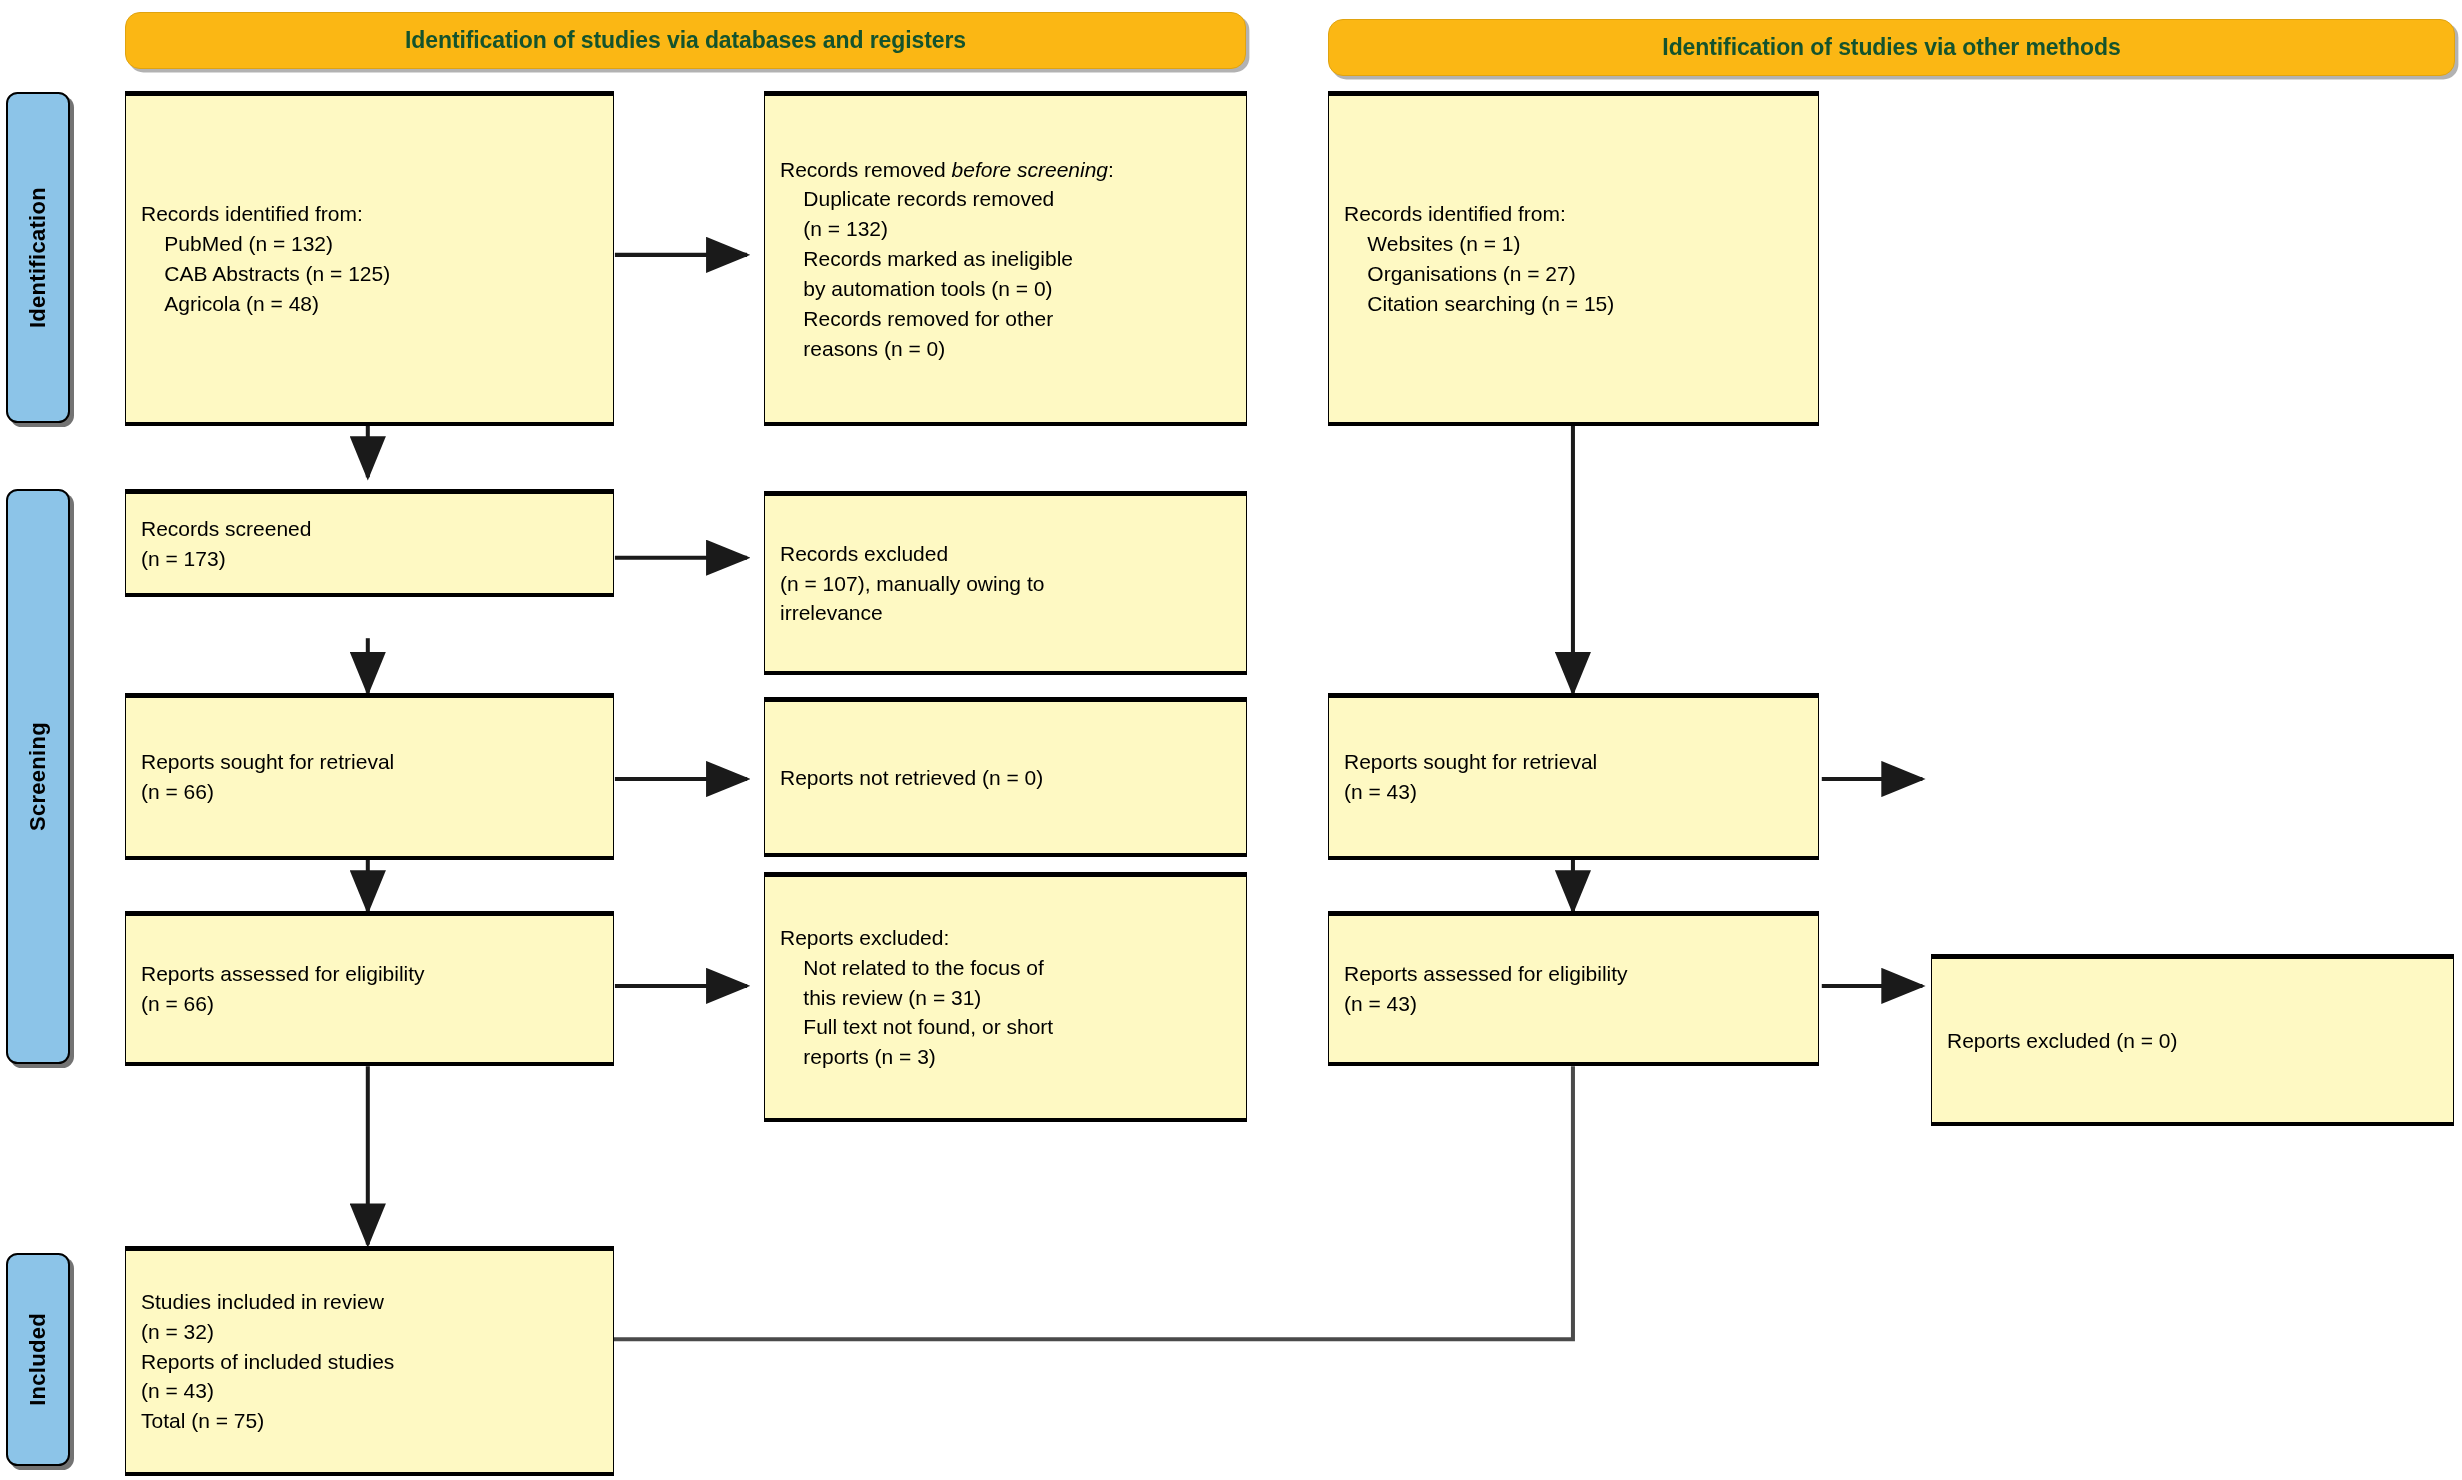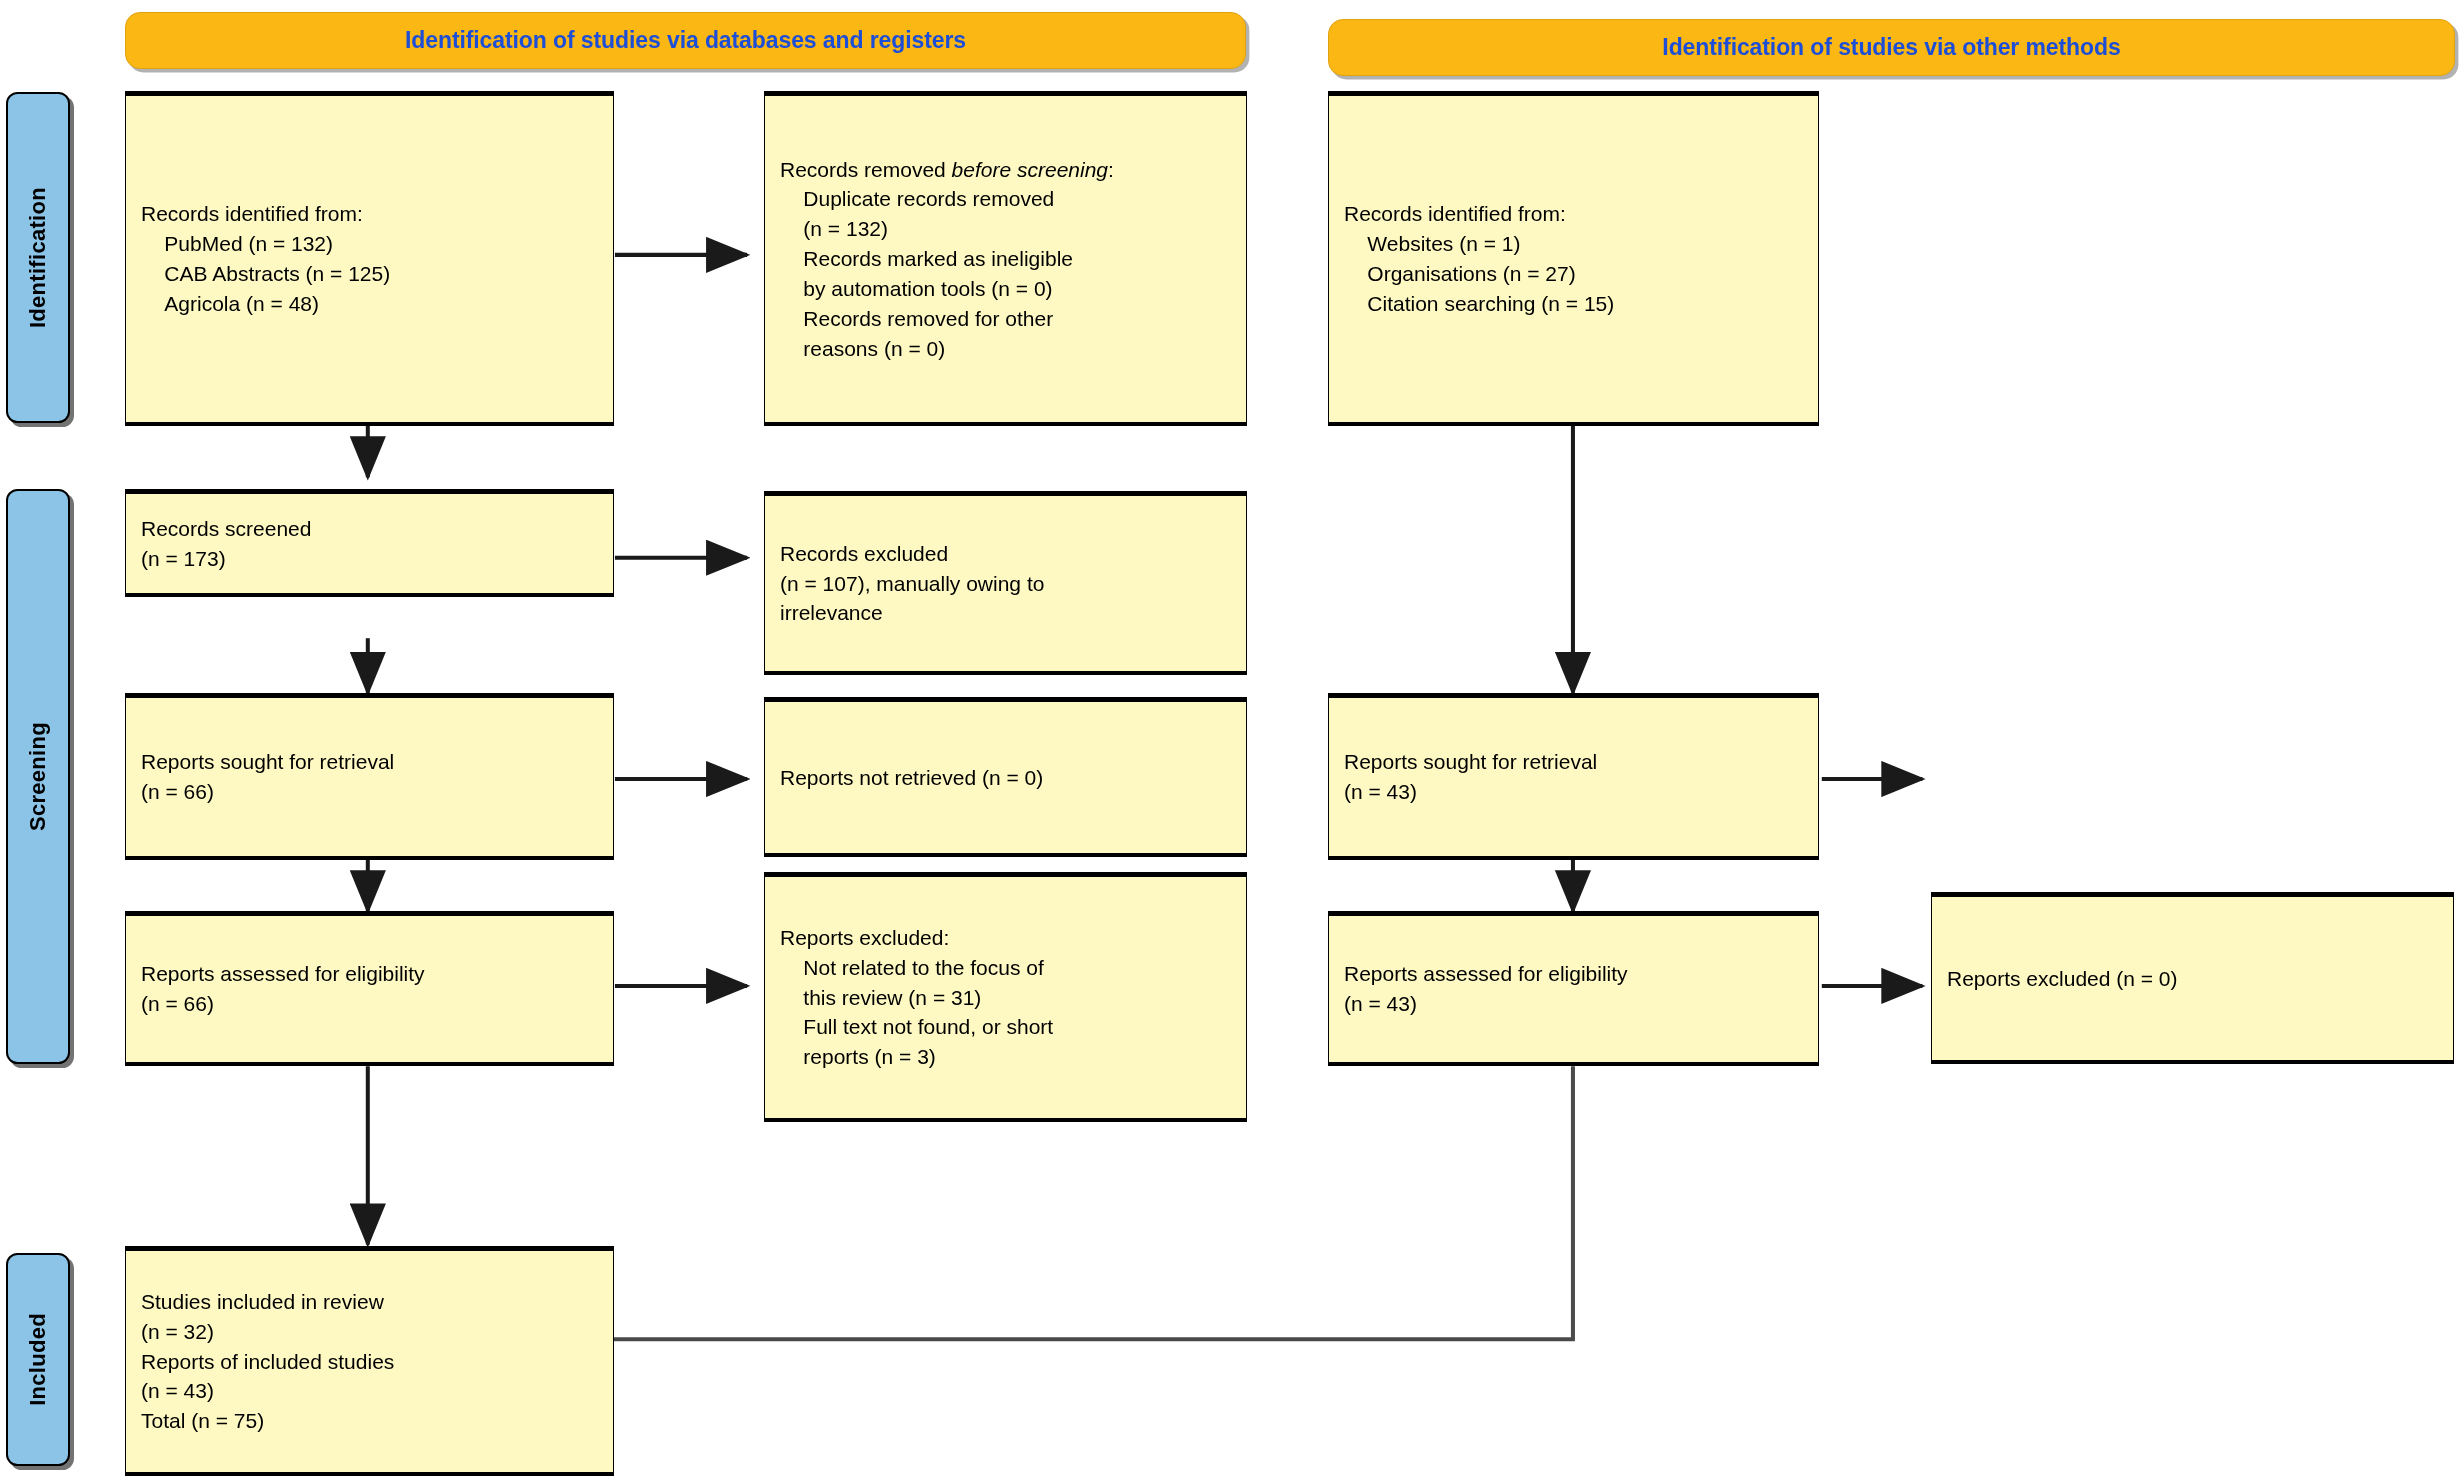--- a/index.html
+++ b/index.html
@@ -15,21 +15,21 @@
     font-family: "Liberation Sans", sans-serif;
     overflow: hidden;
   }
   
   .phase-banner {
     position: absolute;
     box-sizing: border-box;
     background: #FBB714;
     border: 1.7px solid #E0A310;
     border-radius: 15px;
-    color: #1d4ed8;
+    color: #14532d;
     font-weight: bold;
     font-size: 23px;
     letter-spacing: -0.1px;
     display: flex;
     align-items: center;
     justify-content: center;
     text-align: center;
     box-shadow: 3.4px 3.4px 0 rgba(0,0,0,0.30);
   }
   
@@ -212,18 +212,18 @@
     <div class="box-text">Reports sought for retrieval
 (n = 43)</div>
   </div>
 
 
   <div class="flow-box" style="left:1328px; top:911px; width:491px; height:155px;">
     <div class="box-text">Reports assessed for eligibility
 (n = 43)</div>
   </div>
 
-  <div class="flow-box" style="left:1931px; top:892px; width:523px; height:172px;">
+  <div class="flow-box" style="left:1931px; top:954px; width:523px; height:172px;">
     <div class="box-text">Reports excluded (n = 0)</div>
   </div>
 
 </div>
 
 
 </body></html>

